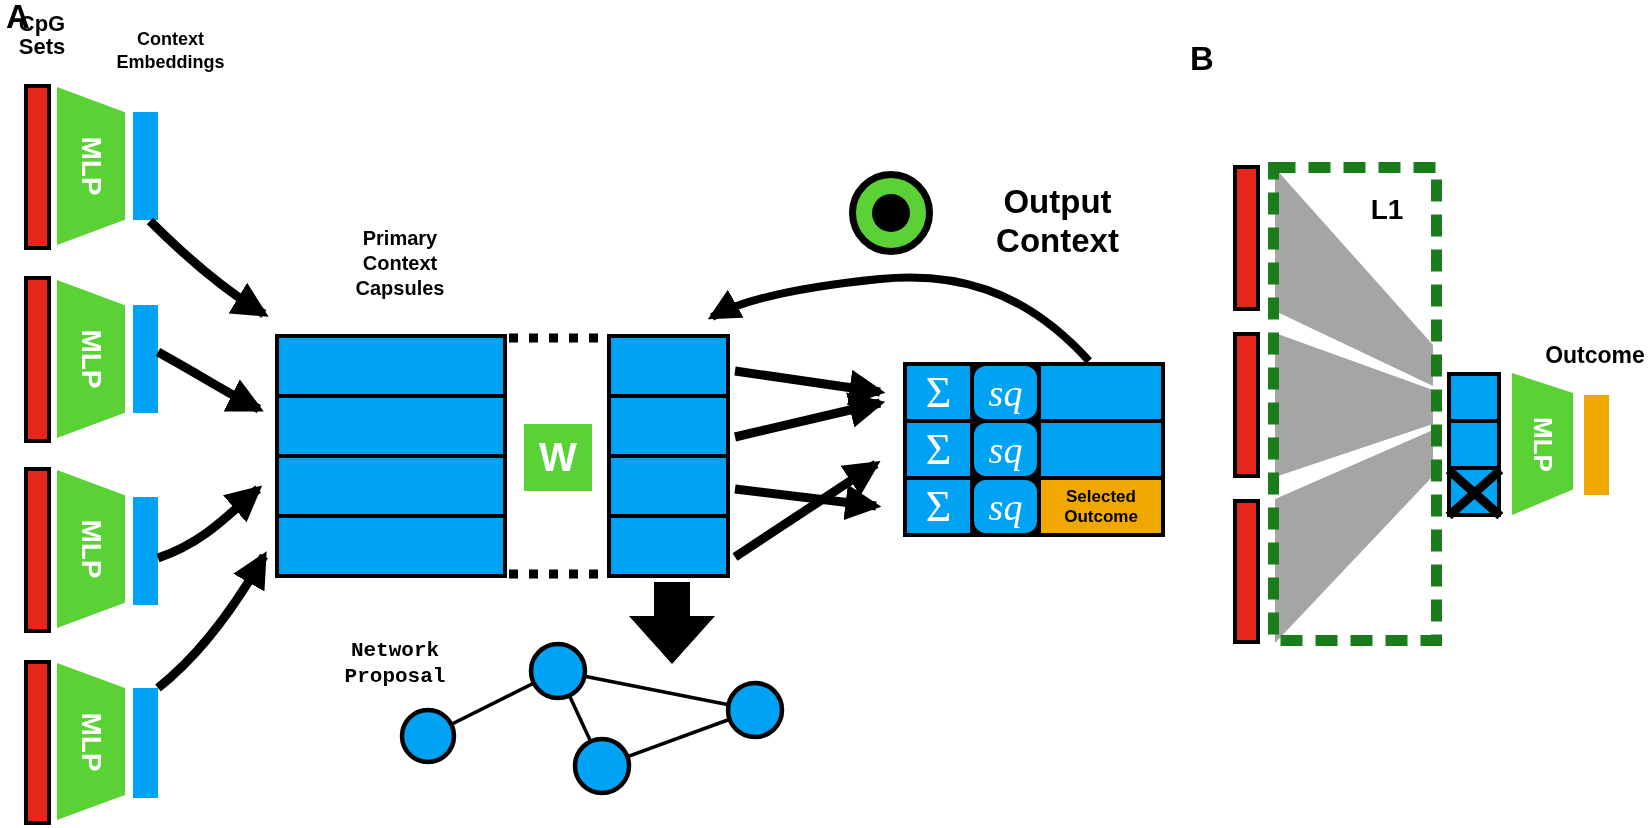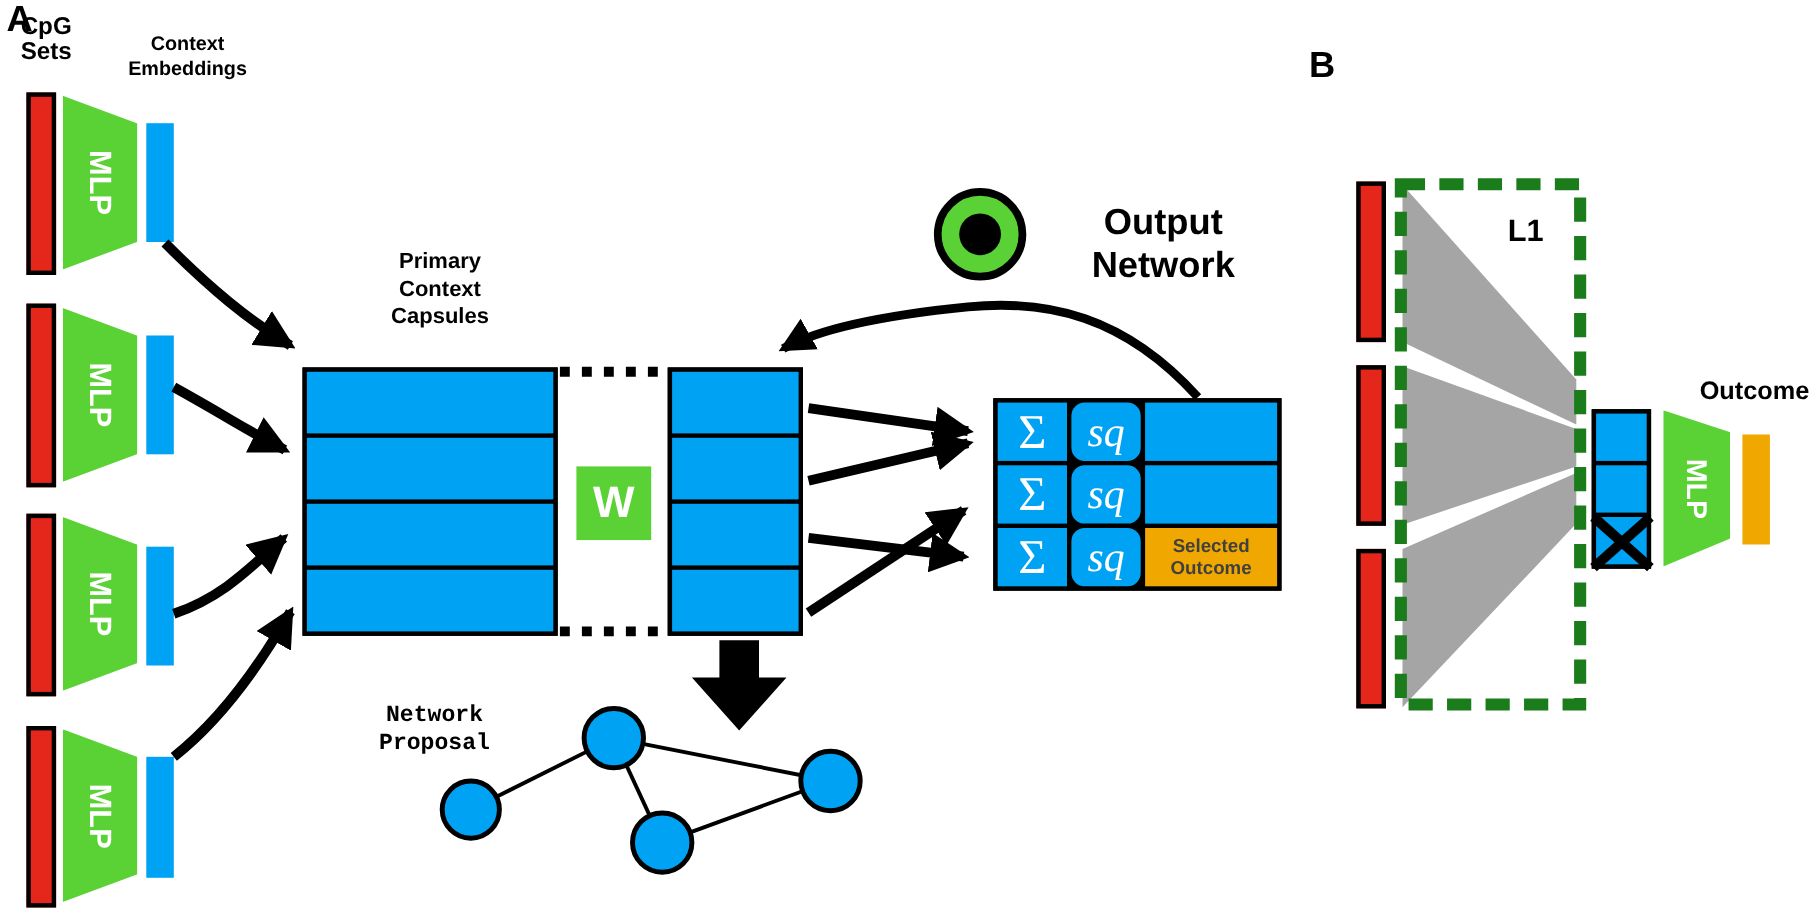--- a/index.html
+++ b/index.html
@@ -18,40 +18,40 @@
          flex-direction:column;gap:4px;z-index:10;}
   .stack>div{flex:1;background:var(--blue);}
   .wbox{position:absolute;background:var(--green);color:#fff;font-weight:bold;
         display:flex;align-items:center;justify-content:center;z-index:10;}
   .captable{position:absolute;background:#000;border:4px solid #000;display:grid;
             grid-template-columns:63px 63px 1fr;grid-template-rows:1fr 1fr 1fr;
             gap:4px;z-index:10;}
   .tcell{background:var(--blue);color:#fff;display:flex;align-items:center;justify-content:center;}
   .sigma{font-family:"Liberation Serif",serif;font-size:44px;}
   .sqtxt{font-family:"Liberation Serif",serif;font-style:italic;font-size:38px;border-radius:12px;}
-  .selcell{background:var(--orange);color:#404040;font-weight:bold;font-size:17px;
+  .selcell{background:var(--orange);color:#000000;font-weight:bold;font-size:17px;
            line-height:20px;text-align:center;white-space:pre-line;}
   .ring{position:absolute;background:var(--green);border:7px solid #000;border-radius:50%;
         display:flex;align-items:center;justify-content:center;z-index:20;}
   .ring>div{width:38px;height:38px;background:#000;border-radius:50%;}
   .orangebar{position:absolute;background:var(--orange);z-index:10;}
   svg.overlay{position:absolute;left:0;top:0;z-index:30;pointer-events:none;}
 </style>
 </head>
 <body>
 
 <div id="canvas">
 
   <div class="lbl" style="left:6px;top:-2px;font-size:33px;">A</div>
   <div class="lbl" style="left:8px;top:12px;width:68px;font-size:22px;line-height:23px;">CpG
 Sets</div>
   <div class="lbl" style="left:93px;top:28px;width:155px;font-size:18px;line-height:23px;">Context
 Embeddings</div>
   <div class="lbl" style="left:950px;top:182px;width:215px;font-size:33px;line-height:39px;">Output
-Network</div>
+Context</div>
   <div class="lbl" style="left:302px;top:226px;width:196px;font-size:20px;line-height:25px;">Primary
 Context
 Capsules</div>
   <div class="lbl" style="left:302px;top:638px;width:186px;font-size:21px;line-height:26px;font-family:Liberation Mono, monospace;">Network
 Proposal</div>
 
   <div class="redbar" style="left:24px;top:84px;width:19px;height:158px;"></div>
   <div class="trap trap-a" style="left:57px;top:87px;width:68px;height:158px;">
     <span class="vtext" style="font-size:28px;">MLP</span>
   </div>

